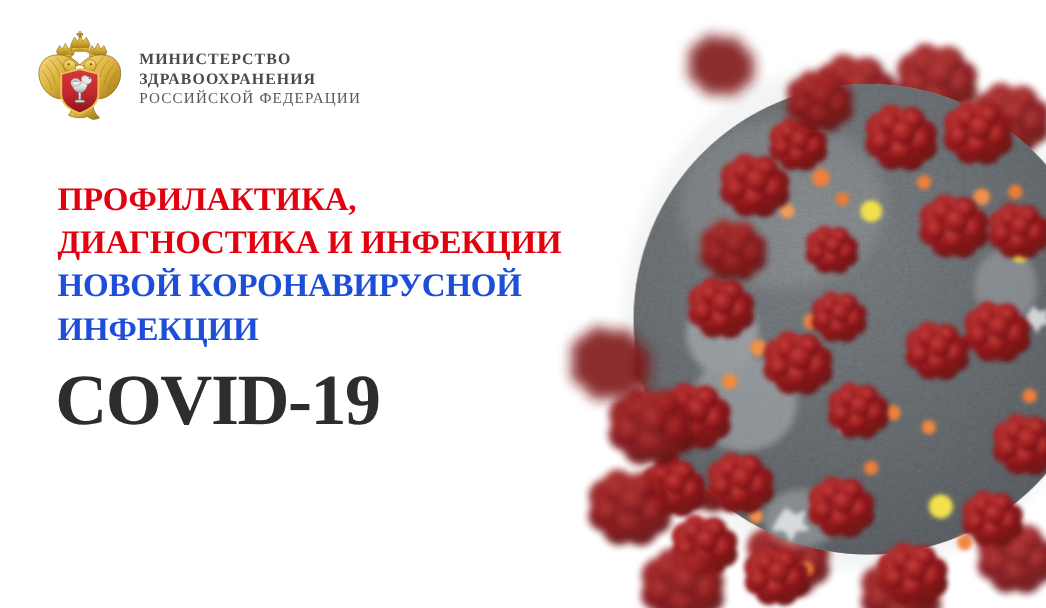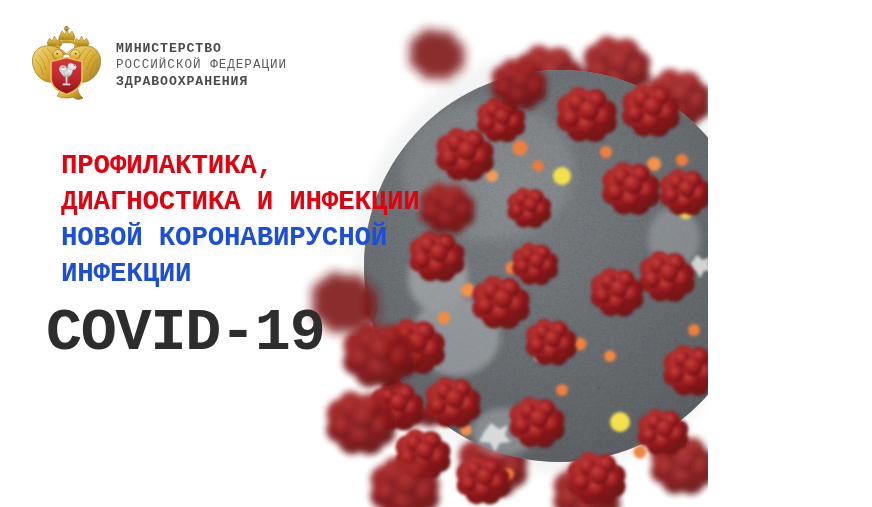--- a/index.html
+++ b/index.html
@@ -3,25 +3,25 @@
 <meta charset="utf-8">
 <title>COVID-19</title>
 <style>
   html, body {
     margin: 0;
     padding: 0;
     background: #ffffff;
   }
   #page {
     position: relative;
-    width: 708px;
+    width: 872px;
     height: 507px;
     background: #ffffff;
     overflow: hidden;
-    font-family: Liberation Mono, monospace;
+    font-family: Liberation Serif, serif;
   }
 
   
   .logo-block {
     position: absolute;
     left: 30px;
     top: 26px;
     display: flex;
     align-items: center;
     gap: 12px;
@@ -54,21 +54,20 @@
     letter-spacing: 1.0px;
     color: #5a5a5a;
   }
 
   
   .title-block {
     position: absolute;
     left: 48px;
     top: 148px;
     width: 430px;
-    margin-left: 13px;
   }
   .title-line {
     font-weight: bold;
     font-size: 27.5px;
     line-height: 36px;
     letter-spacing: -0.2px;
     white-space: nowrap;
   }
   .title-line.red   { color: #e3000f; }
   .title-line.dark  { color: #1d4ed8; }
@@ -350,22 +349,22 @@
         <path d="M43,38 C46,38 47.5,41 45.5,43 C43.5,45 40,44 38.5,42
                  C37,40 38,37.5 40,37 C41.2,36.7 42.3,37 43,38 Z" fill="#E4E6E8"></path>
         <path d="M38.5,42 C36.5,44.5 34,46 32,45.5 C30,45 29.5,43 30.5,41.5
                  C31.6,40 34,40 35.5,41.2" fill="none" stroke="#C9CCCE" stroke-width="2.1" stroke-linecap="round"></path>
       </g>
       <circle cx="44.6" cy="39.4" r="0.65" fill="#5A5E61"></circle>
     </svg>
 
     <div class="ministry-text">
       <div class="m-line bold">МИНИСТЕРСТВО</div>
+      <div class="m-line bold">ЗДРАВООХРАНЕНИЯ</div>
       <div class="m-line light">РОССИЙСКОЙ ФЕДЕРАЦИИ</div>
-      <div class="m-line bold">ЗДРАВООХРАНЕНИЯ</div>
     </div>
   </div>
 
   <div class="title-block">
     <div class="title-line red">ПРОФИЛАКТИКА,</div>
     <div class="title-line red">ДИАГНОСТИКА И ИНФЕКЦИИ</div>
     <div class="title-line dark">НОВОЙ КОРОНАВИРУСНОЙ</div>
     <div class="title-line dark">ИНФЕКЦИИ</div>
   </div>
 

